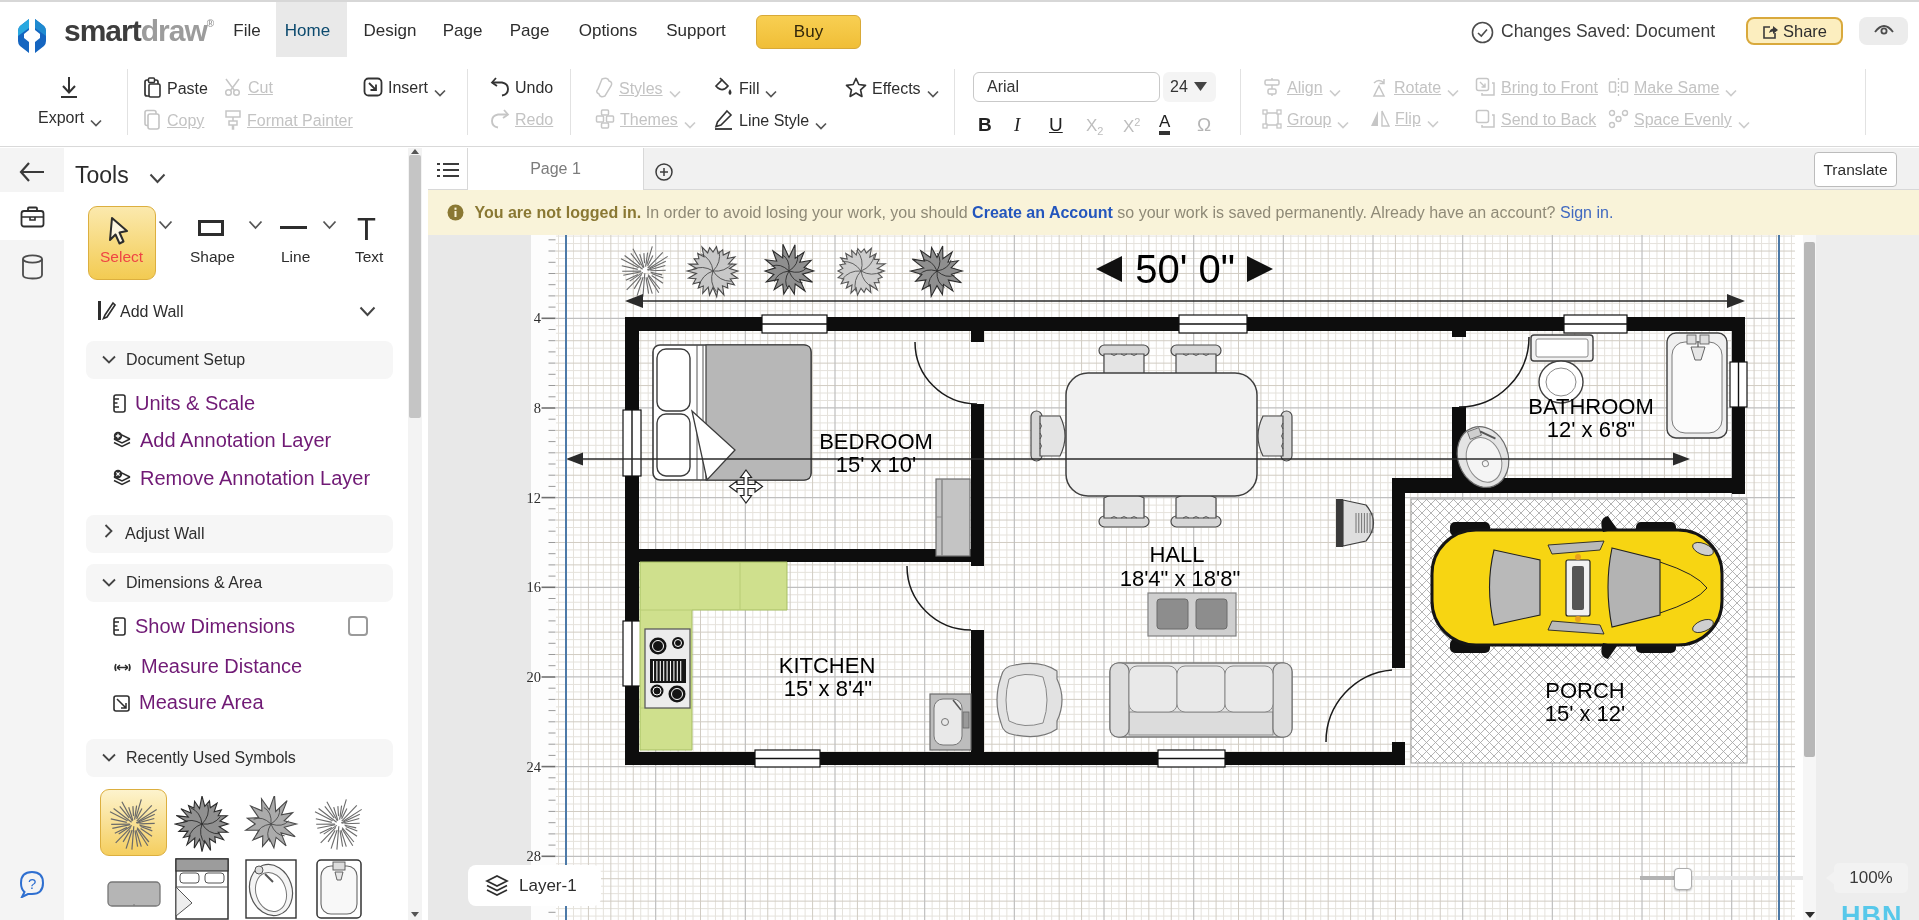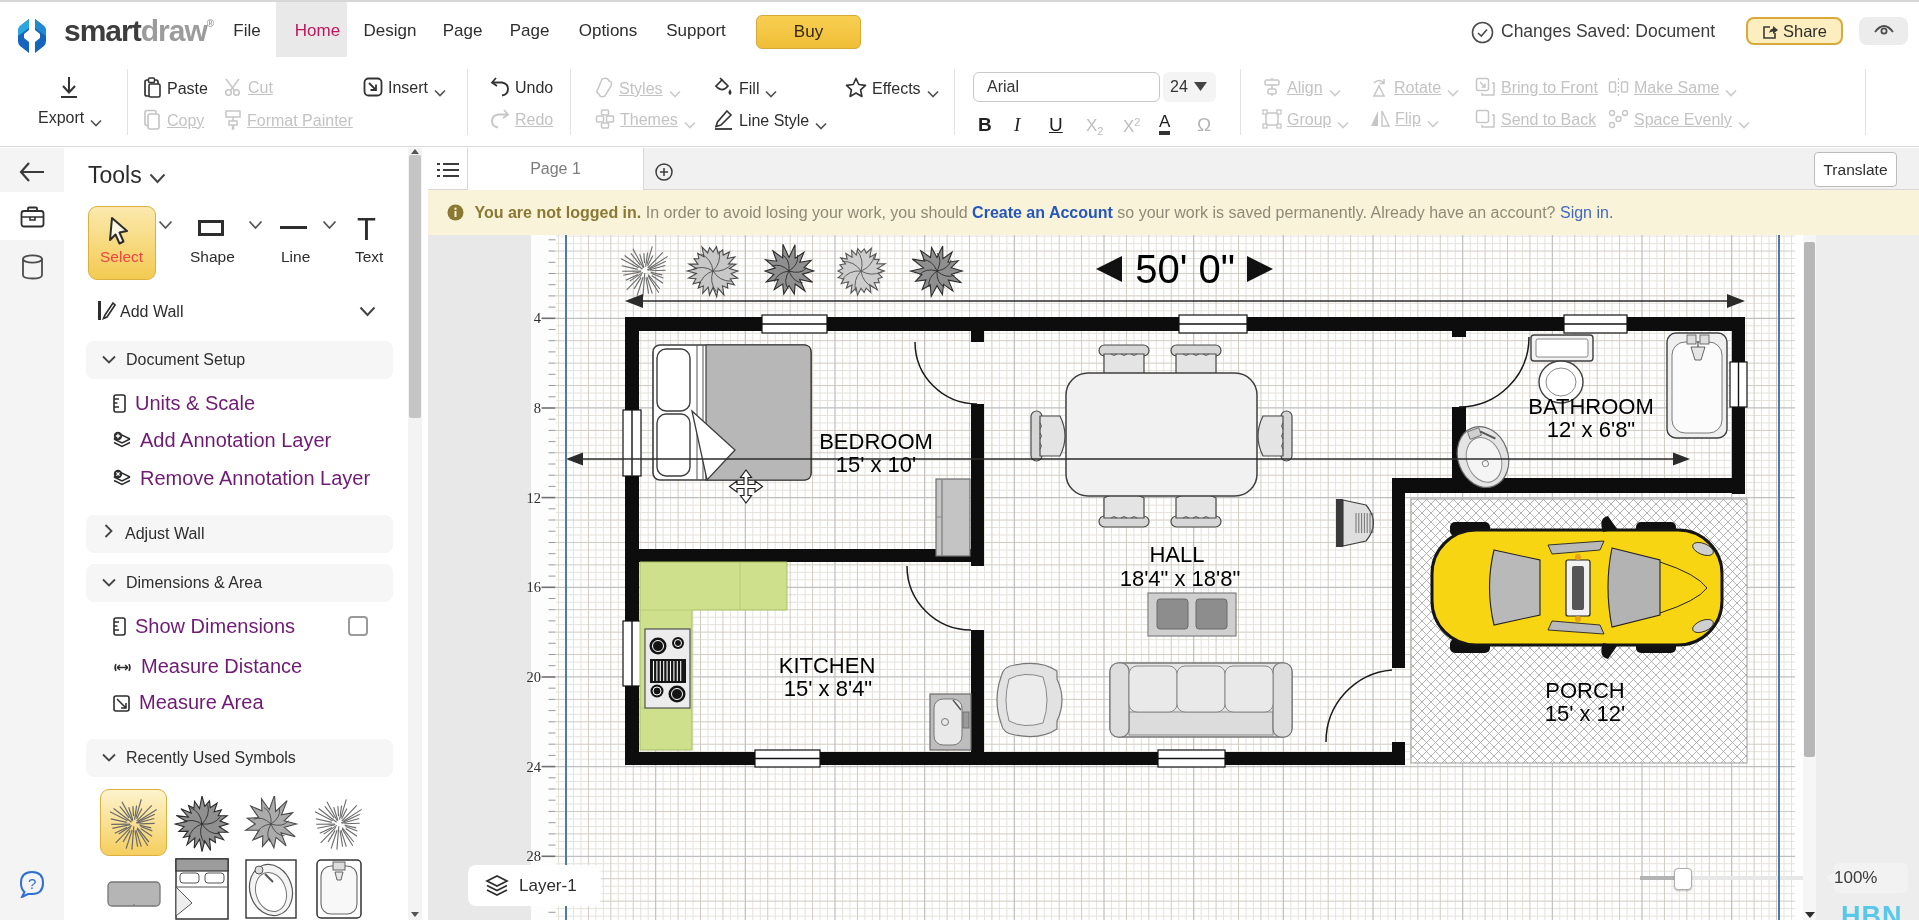--- a/index.html
+++ b/index.html
@@ -39,21 +39,21 @@
 <div id="topbar">
   <svg class="abs" style="left:15px;top:16px" width="34" height="36" viewBox="0 0 34 36">
     <path d="M14 1 L5 8 Q3 10 3 13 L3 23 Q3 26 5 28 L14 35 L14 24 L9 20 L9 16 L14 12 Z" fill="#1565c0"></path>
     <path d="M14 1 L5 8 Q3 10 3 13 L3 18 L14 10 Z" fill="#29a8e0"></path>
     <path d="M20 1 L29 8 Q31 10 31 13 L31 23 Q31 26 29 28 L20 35 L20 24 L25 20 L25 16 L20 12 Z" fill="#1565c0"></path>
     <path d="M20 1 L29 8 Q31 10 31 13 L31 18 L20 10 Z" fill="#1f8ad0"></path>
   </svg>
   <div class="abs" style="left:64px;top:12px;font-size:30px;font-weight:bold;letter-spacing:-1px"><span style="color:#3d3d3d">smart</span><span style="color:#9c9c9c">draw</span><span style="color:#9c9c9c;font-size:10px;vertical-align:14px">®</span></div>
   <div class="abs" style="left:276px;top:0;width:71px;height:57px;background:#e9e9e9"></div>
   <div class="menuitem" style="left:233px;width:28px">File</div>
-  <div class="menuitem" style="left:293px;width:49px;color:#be185d">Home</div>
+  <div class="menuitem" style="left:283px;width:49px;color:#0c4a6e">Home</div>
   <div class="menuitem" style="left:363px;width:54px">Design</div>
   <div class="menuitem" style="left:442px;width:41px">Page</div>
   <div class="menuitem" style="left:507px;width:45px">Page</div>
   <div class="menuitem" style="left:577px;width:62px">Options</div>
   <div class="menuitem" style="left:664px;width:64px">Support</div>
   <div id="buybtn">Buy</div>
   <svg class="abs" style="left:1471px;top:19px" width="23" height="23" viewBox="0 0 23 23">
     <circle cx="11.5" cy="11.5" r="10" fill="none" stroke="#4c4c4c" stroke-width="1.6"></circle>
     <path d="M7 12 L10.3 15 L16 8.5" fill="none" stroke="#4c4c4c" stroke-width="1.6"></path>
   </svg>
@@ -226,21 +226,21 @@
         <ellipse cx="11.5" cy="5" rx="9.5" ry="3.6" fill="none" stroke="#4c4c4c" stroke-width="1.8"></ellipse>
         <path d="M2 5 L2 21 Q2 24.5 11.5 24.5 Q21 24.5 21 21 L21 5" fill="none" stroke="#4c4c4c" stroke-width="1.8"></path>
       </svg>
   <svg class="abs" style="left:18px;top:722px" width="28" height="28" viewBox="0 0 28 28">
         <path d="M14 2 Q25 2 25 13 Q25 24 14 24 L10 24 L4 27 L6.5 22 Q3 19 3 13 Q3 2 14 2 Z" fill="none" stroke="#2e6fd0" stroke-width="2"></path>
         <text x="10" y="19" font-size="15" fill="#2e6fd0" font-family="Liberation Sans">?</text>
       </svg>
 </div>
 
 <div id="tpanel">
-  <div class="abs" style="left:24px;top:14px;font-size:23px;color:#2b2b2b">Tools</div>
+  <div class="abs" style="left:11px;top:14px;font-size:23px;color:#2b2b2b">Tools</div>
   <svg class="abs" style="left:85px;top:25px" width="17" height="11" viewBox="0 0 17 11">
         <path d="M1.5 1.5 L8.5 9 L15.5 1.5" fill="none" stroke="#444" stroke-width="2"></path>
       </svg>
   <div class="abs" style="left:24px;top:58px;width:68px;height:74px;background:linear-gradient(#fbe9ad,#f3cb52);border:1px solid #dcaf3f;border-radius:9px"></div>
   <svg class="abs" style="left:42px;top:68px" width="26" height="30" viewBox="0 0 26 30">
         <path d="M6 2 L21 15 L13.5 16.5 L17.5 25.5 L13.5 27.5 L9.5 18.5 L4 24 Z" fill="#fdf6e0" stroke="#2d2d2d" stroke-width="2" stroke-linejoin="round"></path>
       </svg>
   <div class="abs" style="left:36px;top:100px;font-size:15.5px;color:#ef4444">Select</div>
   <svg class="abs" style="left:94px;top:72px" width="15" height="10" viewBox="0 0 15 10">
         <path d="M1.5 1.5 L7.5 8 L13.5 1.5" fill="none" stroke="#555" stroke-width="1.8"></path>
@@ -682,21 +682,21 @@
         <text x="1585" y="721" font-size="22" fill="#000" text-anchor="middle" font-family="Liberation Sans,sans-serif">15' x 12'</text>
       </svg>
   <div class="abs" style="left:1367px;top:0;width:8px;height:685px;background:#fff"></div>
   <div class="abs" style="left:1375px;top:0;width:14px;height:685px;background:#f6f6f6"></div>
   <div class="abs" style="left:1376px;top:7px;width:11px;height:515px;background:#b7b7b7;border-radius:2px"></div>
   <div class="abs" style="left:1388px;top:0;width:103px;height:685px;background:#ededed"></div>
 
   <div class="abs" style="left:1212px;top:641px;width:163px;height:4px;background:#e7e7e7"></div>
   <div class="abs" style="left:1212px;top:641px;width:36px;height:4px;background:#b3b3b3"></div>
   <div class="abs" style="left:1246px;top:633px;width:18px;height:22px;background:#fff;border:1px solid #adadad;border-radius:4px;box-shadow:0 1px 2px rgba(0,0,0,.25)"></div>
-  <div class="abs" style="left:1406px;top:628px;width:74px;height:30px;background:#f2f2f2;border-radius:5px;line-height:30px;font-size:17px;color:#3a3a3a">100%</div>
+  <div class="abs" style="left:1406px;top:628px;width:74px;height:30px;background:#f2f2f2;border-radius:5px;text-align:center;line-height:30px;font-size:17px;color:#3a3a3a">100%</div>
   <div class="abs" style="left:1398px;top:636px;width:0;height:0;border-top:7px solid transparent;border-bottom:7px solid transparent;border-right:9px solid #f2f2f2"></div>
   <div class="abs" style="left:1377px;top:677px;width:0;height:0;border-left:5px solid transparent;border-right:5px solid transparent;border-top:6px solid #2d2d2d"></div>
   <div class="abs" style="left:1413px;top:666px;font-size:27px;font-weight:bold;color:#57c8ea;letter-spacing:1px">HBN</div>
 
   <div class="abs" style="left:40px;top:630px;width:133px;height:41px;background:#fff;border-radius:8px;font-size:17px;color:#2d2d2d;line-height:41px;z-index:4">
     <svg style="vertical-align:-5px;margin:0 10px 0 17px" width="24" height="22" viewBox="0 0 24 22">
           <path d="M2 7 L12 2 L22 7 L12 12 Z" fill="none" stroke="#2d2d2d" stroke-width="1.7"></path>
           <path d="M2 11.5 L12 16.5 L22 11.5 M2 16 L12 21 L22 16" fill="none" stroke="#2d2d2d" stroke-width="1.7"></path>
         </svg>Layer-1</div>
 </div>

